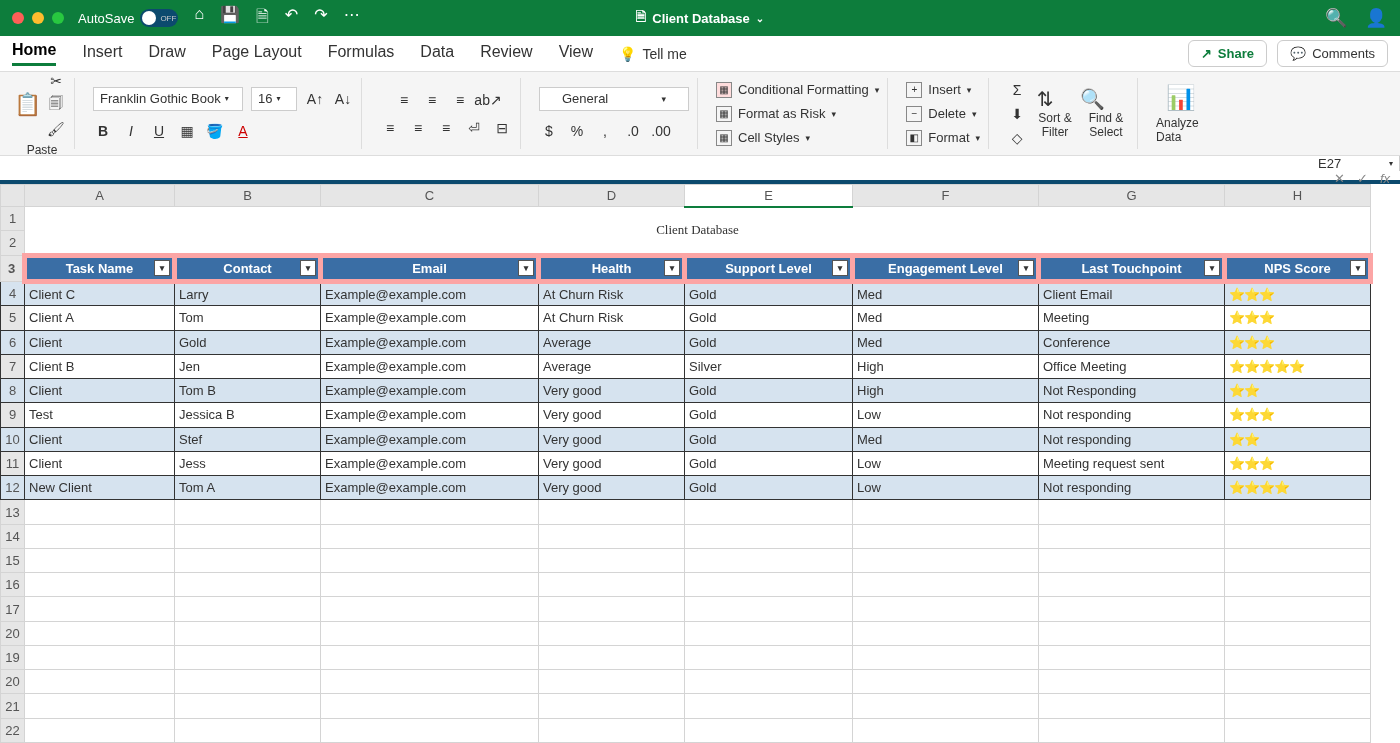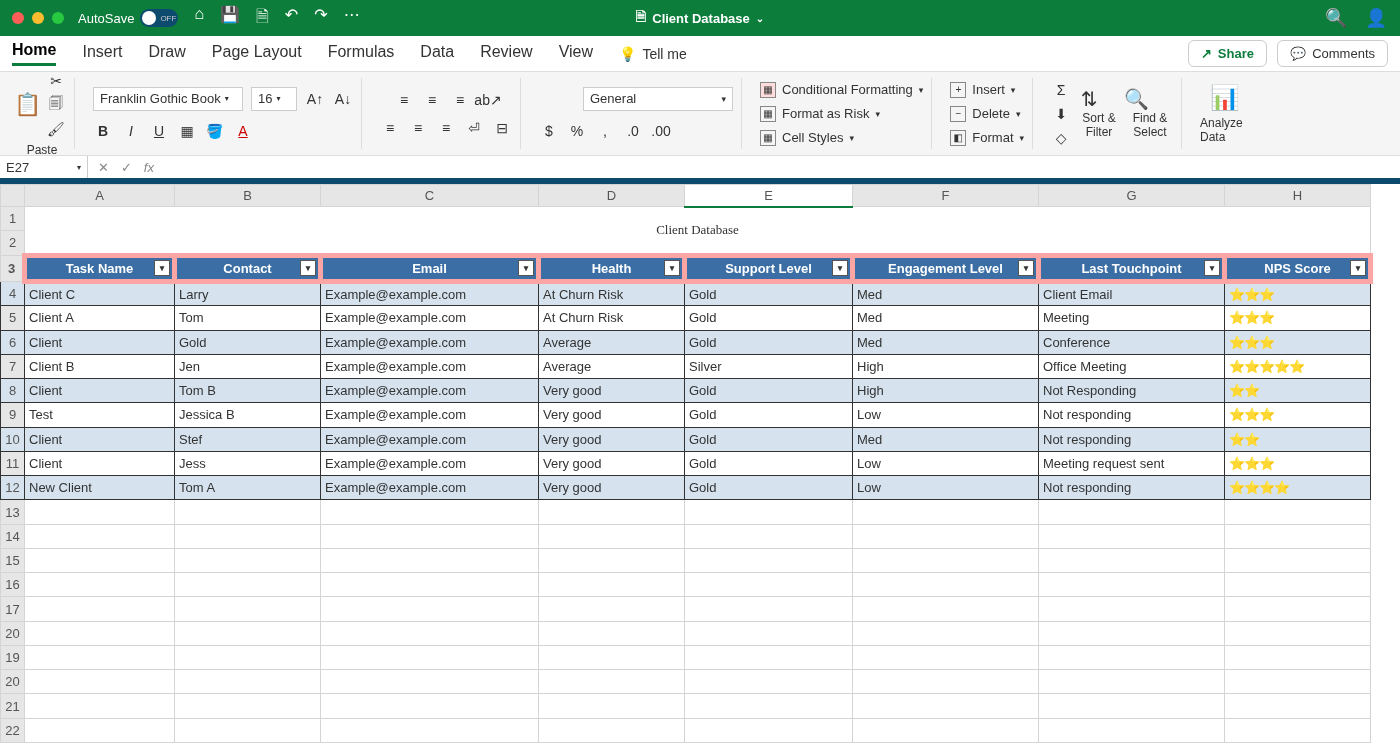--- a/index.html
+++ b/index.html
@@ -24,25 +24,25 @@
 .pill { border: 1px solid #ccc; border-radius: 6px; padding: 5px 12px; font-size: 13px; display: flex; align-items: center; gap: 6px; cursor: pointer; }
 .share { color: #0d7d3c; font-weight: 600; }
 .ribbon { background: #f5f5f5; border-bottom: 1px solid #ddd; display: flex; height: 84px; padding: 6px 10px; gap: 10px; align-items: center; }
 .grp { display: flex; flex-direction: column; align-items: center; gap: 2px; padding: 0 8px; border-right: 1px solid #ddd; height: 100%; justify-content: center; }
 .grp:last-child { border-right: none; }
 .grp-row { display: flex; align-items: center; gap: 8px; }
 .grp-row .ico { width: 20px; height: 20px; display: flex; align-items: center; justify-content: center; font-size: 14px; cursor: pointer; }
 .lbl { font-size: 12px; margin-top: 2px; }
 .fontbox { border: 1px solid #ccc; background: #fff; padding: 2px 6px; height: 24px; display: flex; align-items: center; gap: 4px; }
 .fontbox .chev { font-size: 8px; }
-.sel { border: 1px solid #ccc; background: #fff; padding: 2px 6px; height: 24px; display: flex; align-items: center; min-width: 150px; margin-left: 44px; }
+.sel { border: 1px solid #ccc; background: #fff; padding: 2px 22px; height: 24px; display: flex; align-items: center; min-width: 150px; }
 .ribbon-item { display: flex; align-items: center; gap: 6px; font-size: 13px; cursor: pointer; padding: 2px 0; }
 .ribbon-item .sq { width: 16px; height: 16px; display: inline-flex; align-items: center; justify-content: center; border: 1px solid #888; font-size: 10px; }
 .vstack { display: flex; flex-direction: column; gap: 4px; justify-content: center; }
-.formula-bar { display: flex; align-items: center; height: 28px; border-bottom: 6px solid #0c4a6e; background: #fff; }
+.formula-bar { display: flex; align-items: flex-end; height: 28px; border-bottom: 4px solid #0c4a6e; background: #fff; flex-direction: column; }
 .namebox { width: 88px; border-right: 1px solid #ccc; padding: 0 6px; height: 100%; display: flex; align-items: center; justify-content: space-between; font-size: 13px; }
 .fb-icons { display: flex; gap: 12px; padding: 0 10px; color: #888; }
 .fx { font-style: italic; color: #888; }
 .sheet-wrap { display: flex; height: calc(100vh - 184px); overflow: auto; }
 table.sheet { border-collapse: collapse; table-layout: fixed; }
 .sheet th, .sheet td { border: 1px solid #d4d4d4; height: 22px; font-size: 13px; }
 .colhdr th { background: #e6e6e6; text-align: center; font-weight: 400; color: #555; height: 20px; }
 .rowhdr { background: #e6e6e6; text-align: center; font-weight: 400; color: #555; width: 24px; font-size: 12px; }
 .title-cell { text-align: center; font-size: 24px; font-family: Georgia, serif; height: 50px; }
 .thead-row td { background: #3a6ea5; color: #fff; font-weight: 700; text-align: center; padding: 2px 4px; position: relative; border: 5px solid #fca5a5; }

